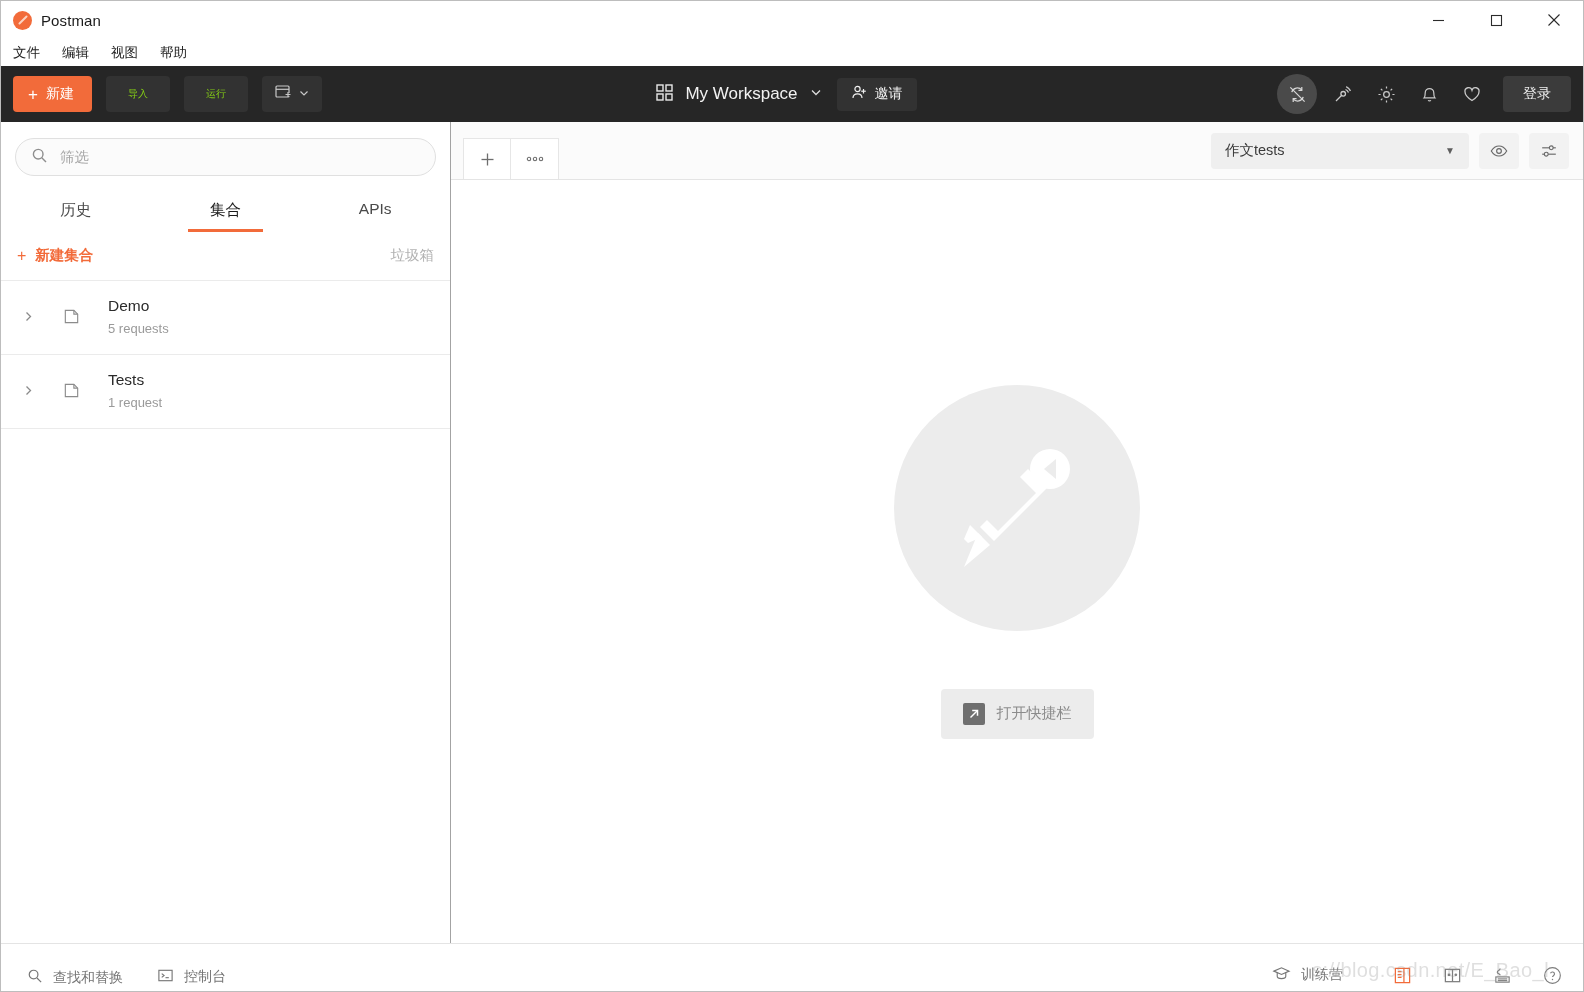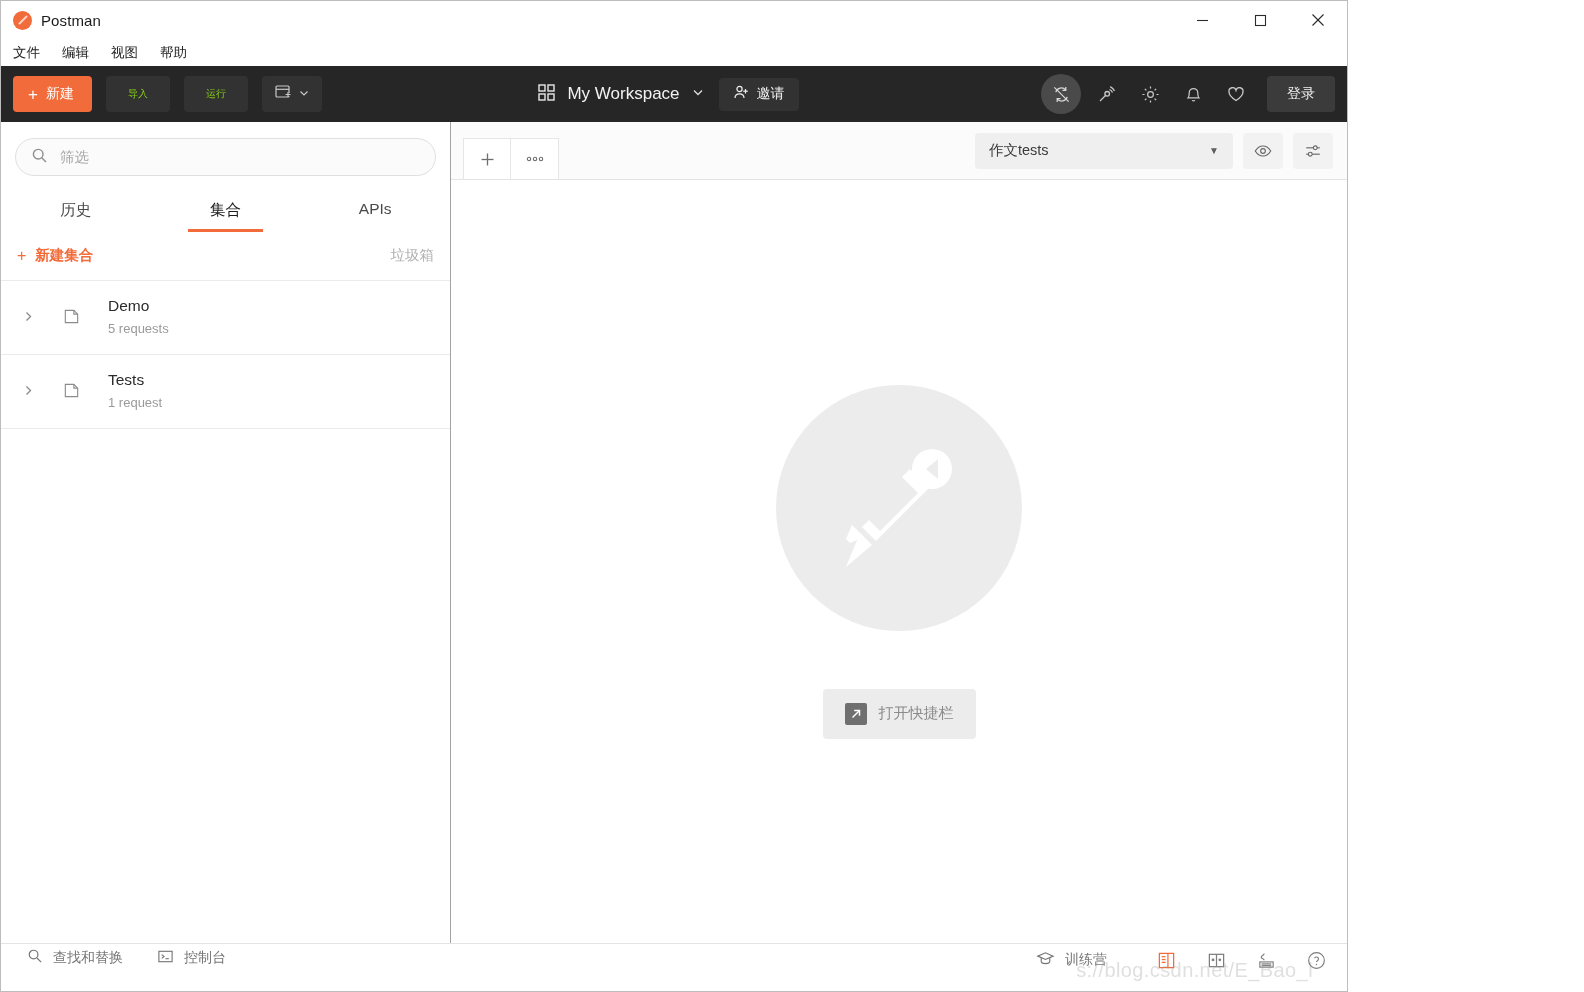--- a/index.html
+++ b/index.html
@@ -3,21 +3,21 @@
 <meta charset="utf-8">
 <style>
   * { box-sizing: border-box; margin: 0; padding: 0; }
   html, body {
     width: 1584px; height: 992px;
     font-family: "Liberation Sans", "DejaVu Sans", sans-serif;
     background: #ffffff;
     overflow: hidden;
   }
   #app {
-    width: 1348px; height: 992px;
+    width: 1584px; height: 992px;
     position: relative;
     border: 1px solid #bdbdbd;
     display: flex; flex-direction: column;
     background: #ffffff;
   }
 
   
   .titlebar {
     height: 38px; min-height: 38px;
     background: #ffffff;
@@ -213,21 +213,21 @@
   .launch-sq {
     width: 22px; height: 22px; background: #6f6f6f; border-radius: 2px;
     display: flex; align-items: center; justify-content: center; color: #ffffff;
   }
   .launch-label { font-size: 15px; color: #8b8b8b; }
 
   
   .statusbar {
     height: 48px; min-height: 48px;
     border-top: 1px solid #e4e4e4; background: #ffffff;
-    display: flex; align-items: flex-start; padding: 0 14px 0 18px;
+    display: flex; align-items: flex-end; padding: 0 14px 0 18px;
     position: relative;
   }
   .sb-item {
     display: flex; align-items: center; gap: 10px;
     color: #767676; font-size: 14px; cursor: pointer;
     padding: 4px 8px; margin-right: 18px;
   }
   .sb-right { margin-left: auto; display: flex; align-items: center; gap: 16px; }
   .sb-ico {
     width: 34px; height: 32px; display: flex; align-items: center; justify-content: center;

